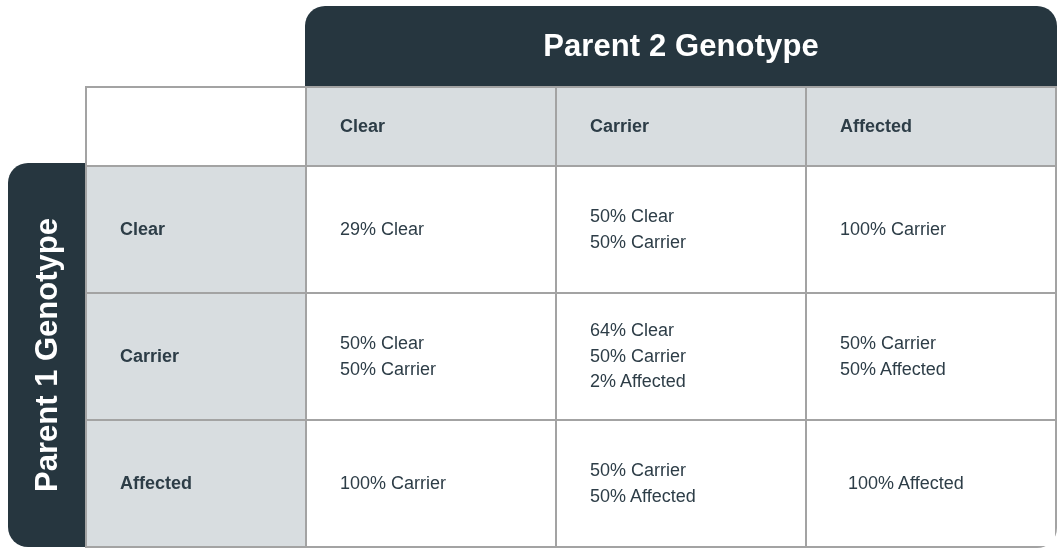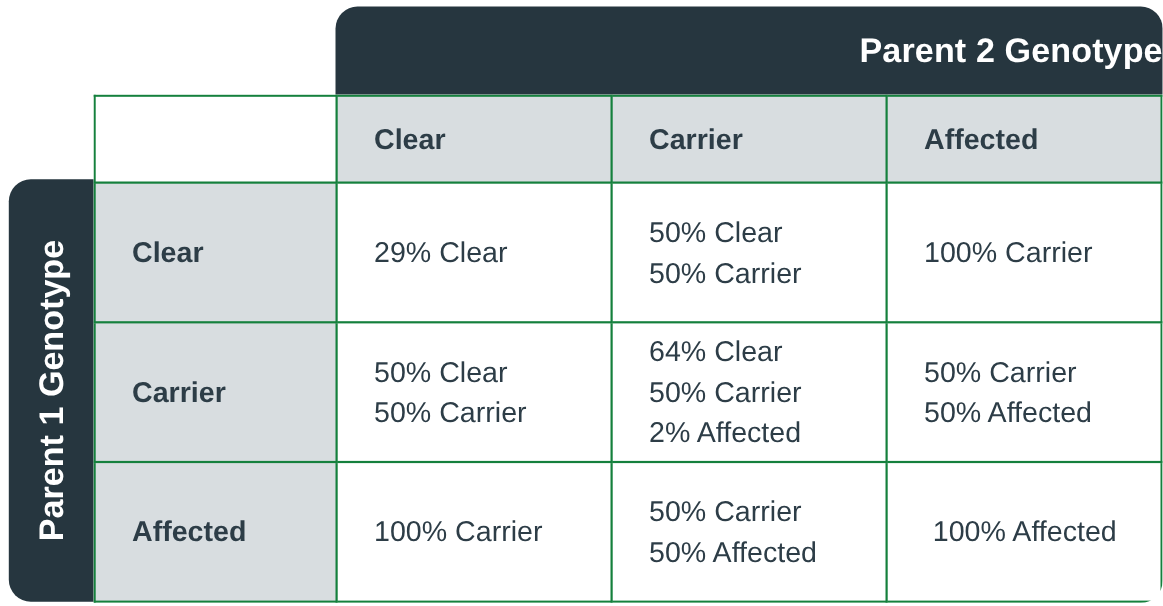--- a/index.html
+++ b/index.html
@@ -24,21 +24,21 @@
   #col-axis-banner {
     position: absolute;
     left: 305px;
     top: 6px;
     width: 752px;
     height: 80px;
     background: #26363F;
     border-radius: 20px 20px 0 0;
     display: flex;
     align-items: center;
-    justify-content: flex-end;
+    justify-content: center;
     box-sizing: border-box;
   }
   #col-axis-banner .banner-text {
     color: #ffffff;
     font-size: 31px;
     font-weight: bold;
     letter-spacing: 0.1px;
     white-space: nowrap;
   }
 
@@ -70,25 +70,25 @@
     left: 85px;
     top: 86px;
     width: 972px;
     height: 461px;
     border-collapse: collapse;
     table-layout: fixed;
     border-bottom-right-radius: 20px;
     overflow: hidden;
   }
   #matrix td {
-    border: 2px solid #15803d;
+    border: 2px solid #a3a3a3;
     box-sizing: border-box;
     vertical-align: middle;
     padding: 0 0 0 33px;
-    font-size: 26px;
+    font-size: 18px;
     color: #2D3D47;
     line-height: 1.42;
   }
 
   
   td.corner-blank {
     border: none;
     background: transparent;
     padding: 0;
   }

